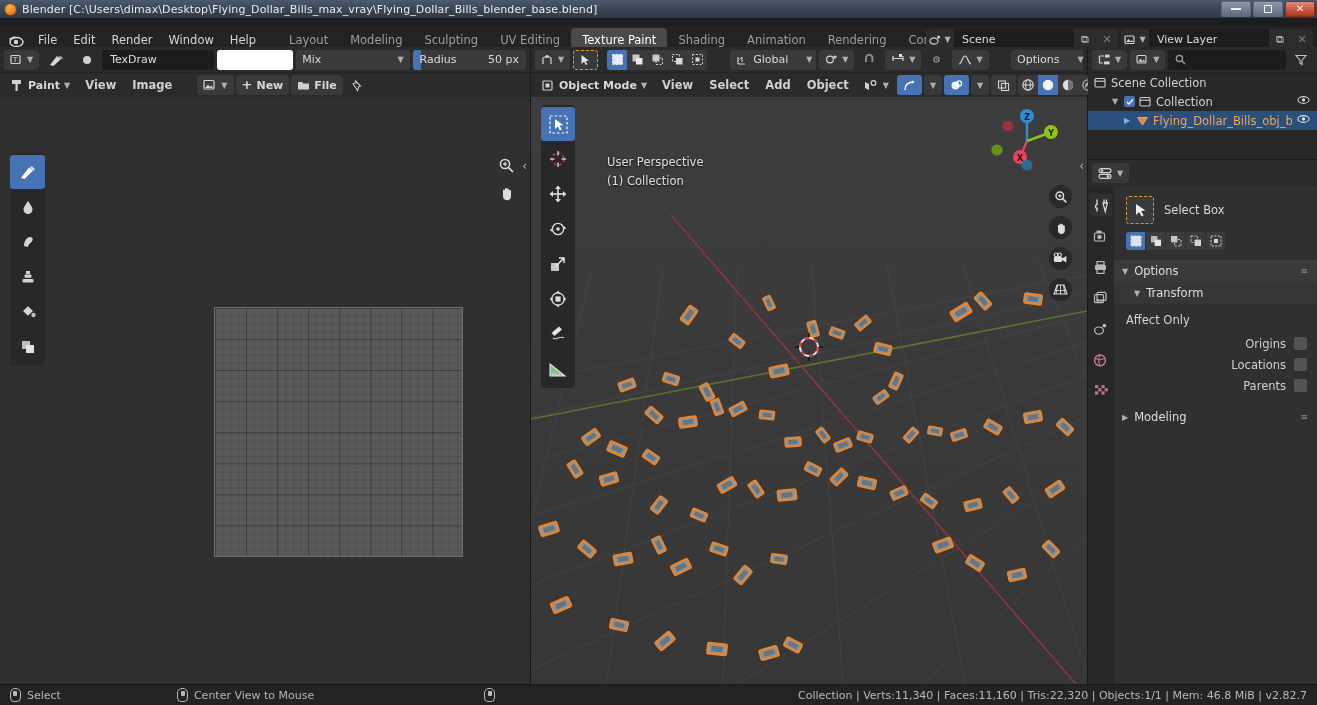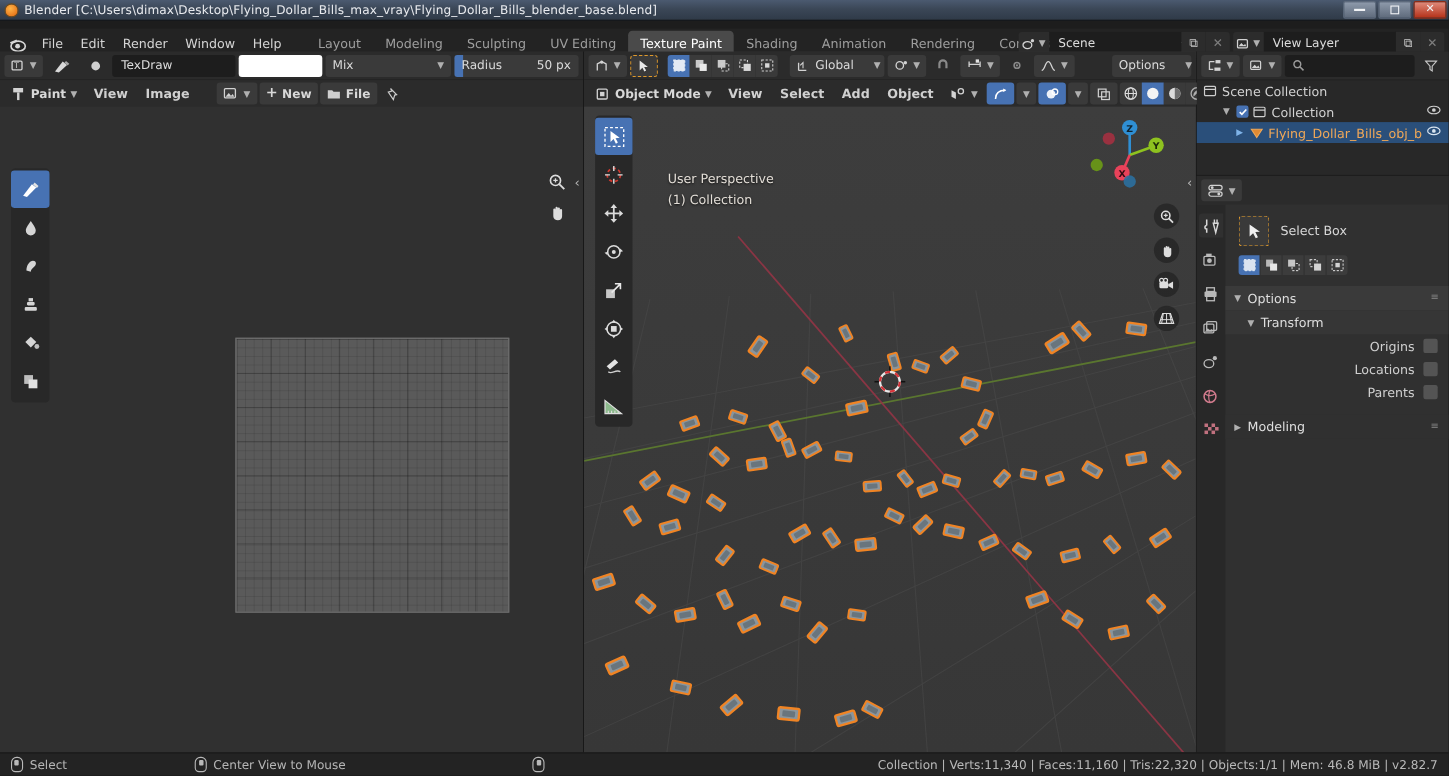--- a/index.html
+++ b/index.html
@@ -491,21 +491,21 @@
               <rect x="5" y="5" width="6.5" height="6.5" fill="#d8d8d8"></rect>
             </svg>
           </div>
         <div class="sgi">
             <svg width="13" height="13" viewBox="0 0 13 13">
               <rect x="1.5" y="1.5" width="10" height="10" fill="none" stroke="#cfcfcf" stroke-dasharray="2 1.5"></rect>
               <rect x="4.5" y="4.5" width="4" height="4" fill="#d8d8d8"></rect>
             </svg>
           </div>
       </div>
-      <div class="dropdown" style="width:86px;justify-content:space-between;margin-left:8px">
+      <div class="dropdown" style="width:86px;justify-content:space-between;margin-left:20px">
         <span style="display:flex;align-items:center;gap:5px">
           <svg width="12" height="12" viewBox="0 0 12 12">
               <path d="M2 10 L2 3 M2 10 L9 10" stroke="#d2d2d2" stroke-width="1.2" fill="none"></path>
               <path d="M3.5 5.5 L6 3 L6 8" stroke="#d2d2d2" stroke-width="1" fill="none"></path>
             </svg>
           <span>Global</span>
         </span>
         <span class="caret">▼</span>
       </div>
       <div class="hbtn">
@@ -1058,20 +1058,21 @@
         <div class="panel-hd">
           <span class="caret">▼</span>
           <span>Options</span>
           <span class="grip">≡</span>
         </div>
         <div class="panel-hd sub">
           <span class="caret">▼</span>
           <span>Transform</span>
         </div>
 
+        <div class="sect-label">Affect Only</div>
 
         <div class="prop-row">
           <span class="lbl">Origins</span>
           <span class="prop-chk"></span>
         </div>
         <div class="prop-row">
           <span class="lbl">Locations</span>
           <span class="prop-chk"></span>
         </div>
         <div class="prop-row">

